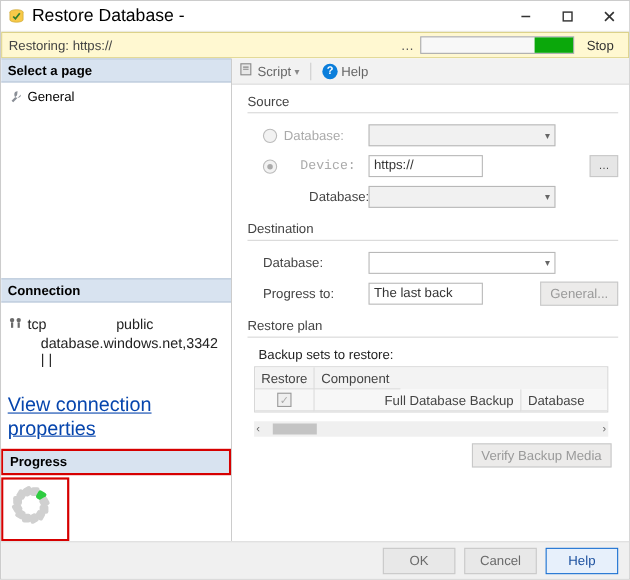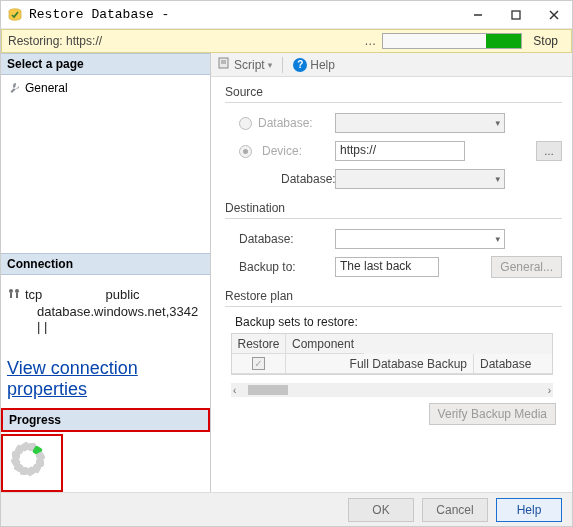--- a/index.html
+++ b/index.html
@@ -19,21 +19,21 @@
   
   .titlebar {
     height: 28px;
     display: flex;
     align-items: center;
     padding-left: 6px;
     background: #fff;
     border-bottom: 1px solid #e8e8e8;
   }
   .titlebar .app-icon { width: 16px; height: 16px; margin-right: 6px; }
-  .titlebar .title { flex: 1; font-size: 13px; font-family: Liberation Mono, monospace; }
+  .titlebar .title { flex: 1; font-size: 16px; }
   .titlebar .win-btns { display: flex; }
   .titlebar .win-btn {
     width: 36px; height: 20px;
     display: flex; align-items: center; justify-content: center;
     font-size: 12px; margin-left: 2px;
     cursor: default;
   }
   
   .restoring-strip {
     height: 24px;
@@ -397,26 +397,26 @@
           </div>
           <div class="ctrl">
             <div class="combo">
               <span></span>
                 <span class="arrow">▾</span>
             </div>
           </div>
         </div>
 
         <div class="row">
-          <div class="lbl" style="display:flex;align-items:center;gap:10px;">
+          <div class="lbl" style="display:flex;align-items:center;gap:21px;font-family:Liberation Mono, monospace;">
             <span class="radio checked disabled"></span>
             <span style="color:#aaa;">Device:</span>
           </div>
           <div class="ctrl">
-            <div class="tbox enabled" style="width:130px;">
+            <div class="tbox enabled" style="width:104px;">
               <span>https://</span>
             </div>
             <div style="flex:1;"></div>
             <div class="dots-btn">…</div>
           </div>
         </div>
 
         <div class="row">
           <div class="lbl deep">Database:</div>
           <div class="ctrl">
@@ -435,21 +435,21 @@
           <div class="lbl">Database:</div>
           <div class="ctrl">
             <div class="combo" style="background:#fff;">
               <span></span>
                 <span class="arrow">▾</span>
             </div>
           </div>
         </div>
 
         <div class="row">
-          <div class="lbl">Backup to:</div>
+          <div class="lbl">Progress to:</div>
           <div class="ctrl">
             <div class="tbox enabled restore-to-box">
               <span>The last back</span>
             </div>
             <div style="flex:1;"></div>
             <button class="btn disabled">General...</button>
           </div>
         </div>
       </div>
 

